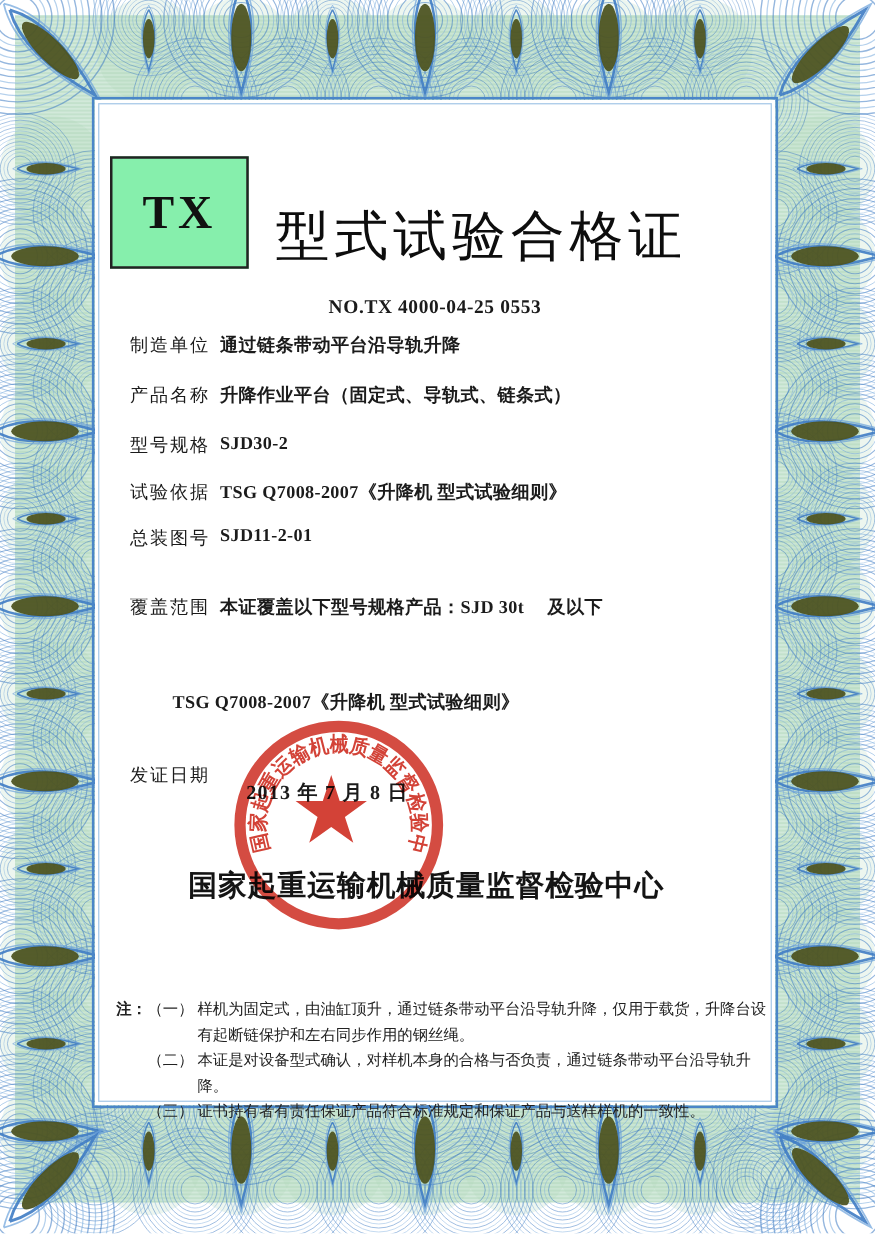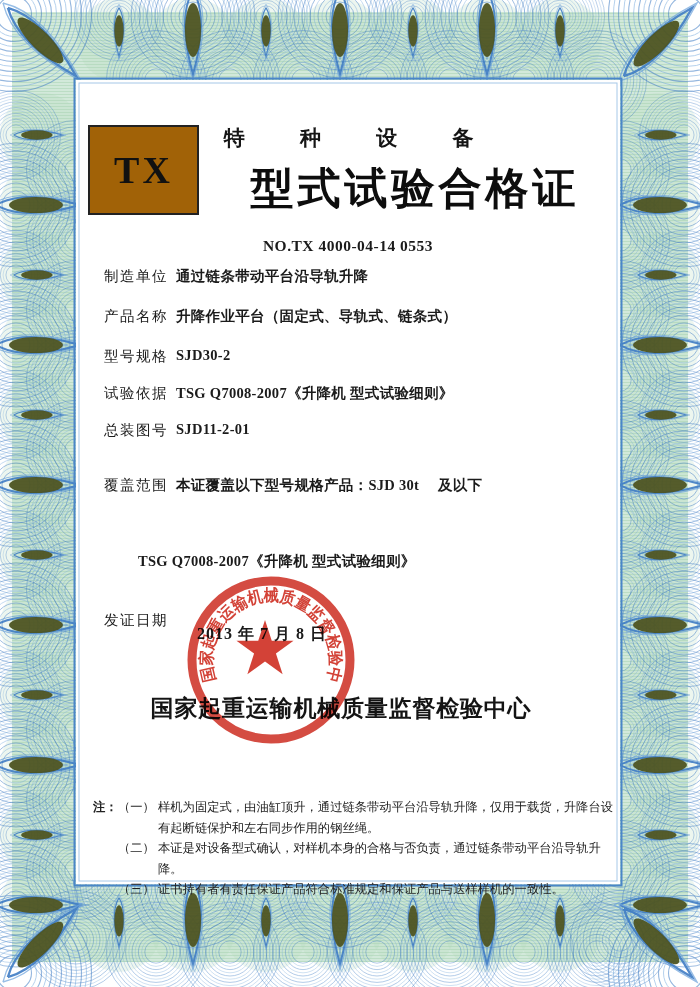--- a/index.html
+++ b/index.html
@@ -9,25 +9,25 @@
     font-family:"Liberation Serif","DejaVu Serif",serif;
     color:#1b1b1b;
   }
   .border-svg{position:absolute;left:0;top:0;}
   .content{position:absolute;left:0;top:0;width:700px;height:987px;}
   .abs{position:absolute;white-space:nowrap;}
   .ctr{transform:translateX(-50%);}
   .tx-box{
     position:absolute;left:88px;top:125px;width:107px;height:86px;
     border:2px solid #222;display:flex;align-items:center;justify-content:center;
-    background:#a16207;
+    background:#86efac;
   }
   .tx-box span{font-size:38px;font-weight:bold;letter-spacing:3px;color:#111;}
   .subtitle{left:361px;top:124px;font-size:21px;font-weight:bold;letter-spacing:25px;color:#151515;}
-  .title{left:385px;top:160px;font-size:43px;font-weight:bold;letter-spacing:4px;color:#0d0d0d;margin-left:30px;}
+  .title{left:385px;top:160px;font-size:43px;font-weight:normal;letter-spacing:4px;color:#0d0d0d;}
   .certno{left:348px;top:237px;font-size:15.5px;font-weight:bold;letter-spacing:0.5px;}
   .field-label{left:104px;font-size:14.5px;font-weight:normal;letter-spacing:1.5px;}
   .field-value{left:176px;font-size:14.5px;font-weight:bold;letter-spacing:0.3px;}
   .cov-line{font-size:14.5px;font-weight:bold;letter-spacing:0.3px;}
   .date-label{left:104px;top:611px;font-size:14.5px;font-weight:normal;letter-spacing:1.5px;}
   .date-value{left:197px;top:624px;font-size:16px;font-weight:bold;letter-spacing:1px;}
   .authority{left:341px;top:693px;font-size:23px;font-weight:bold;letter-spacing:0.8px;color:#141414;}
   .notes{position:absolute;left:93px;top:797px;width:528px;font-size:12.3px;line-height:20.5px;color:#222;}
   .notes .note-head{position:absolute;left:0;top:0;font-weight:bold;}
   .notes .note-items{margin-left:25px;}
@@ -247,23 +247,22 @@
     <rect x="74.5" y="78.5" width="547" height="807" fill="none" stroke="#4a86c8" stroke-width="2"></rect>
     <rect x="79" y="83" width="538" height="798" fill="none" stroke="#a6c8e8" stroke-width="1"></rect>
   </svg>
 
   <div class="content">
 
     <div class="tx-box">
       <span>TX</span>
     </div>
 
-    <div class="abs ctr subtitle">特 种 设 备</div>
     <div class="abs ctr title">型式试验合格证</div>
-    <div class="abs ctr certno">NO.TX 4000-04-14 0553</div>
+    <div class="abs ctr certno">NO.TX 4000-04-25 0553</div>
 
     <div class="abs field-label" style="top:267px">制造单位</div>
     <div class="abs field-value" style="top:267px">通过链条带动平台沿导轨升降</div>
 
     <div class="abs field-label" style="top:307px">产品名称</div>
     <div class="abs field-value" style="top:307px">升降作业平台（固定式、导轨式、链条式）</div>
 
     <div class="abs field-label" style="top:347px">型号规格</div>
     <div class="abs field-value" style="top:347px">SJD30-2</div>
 

